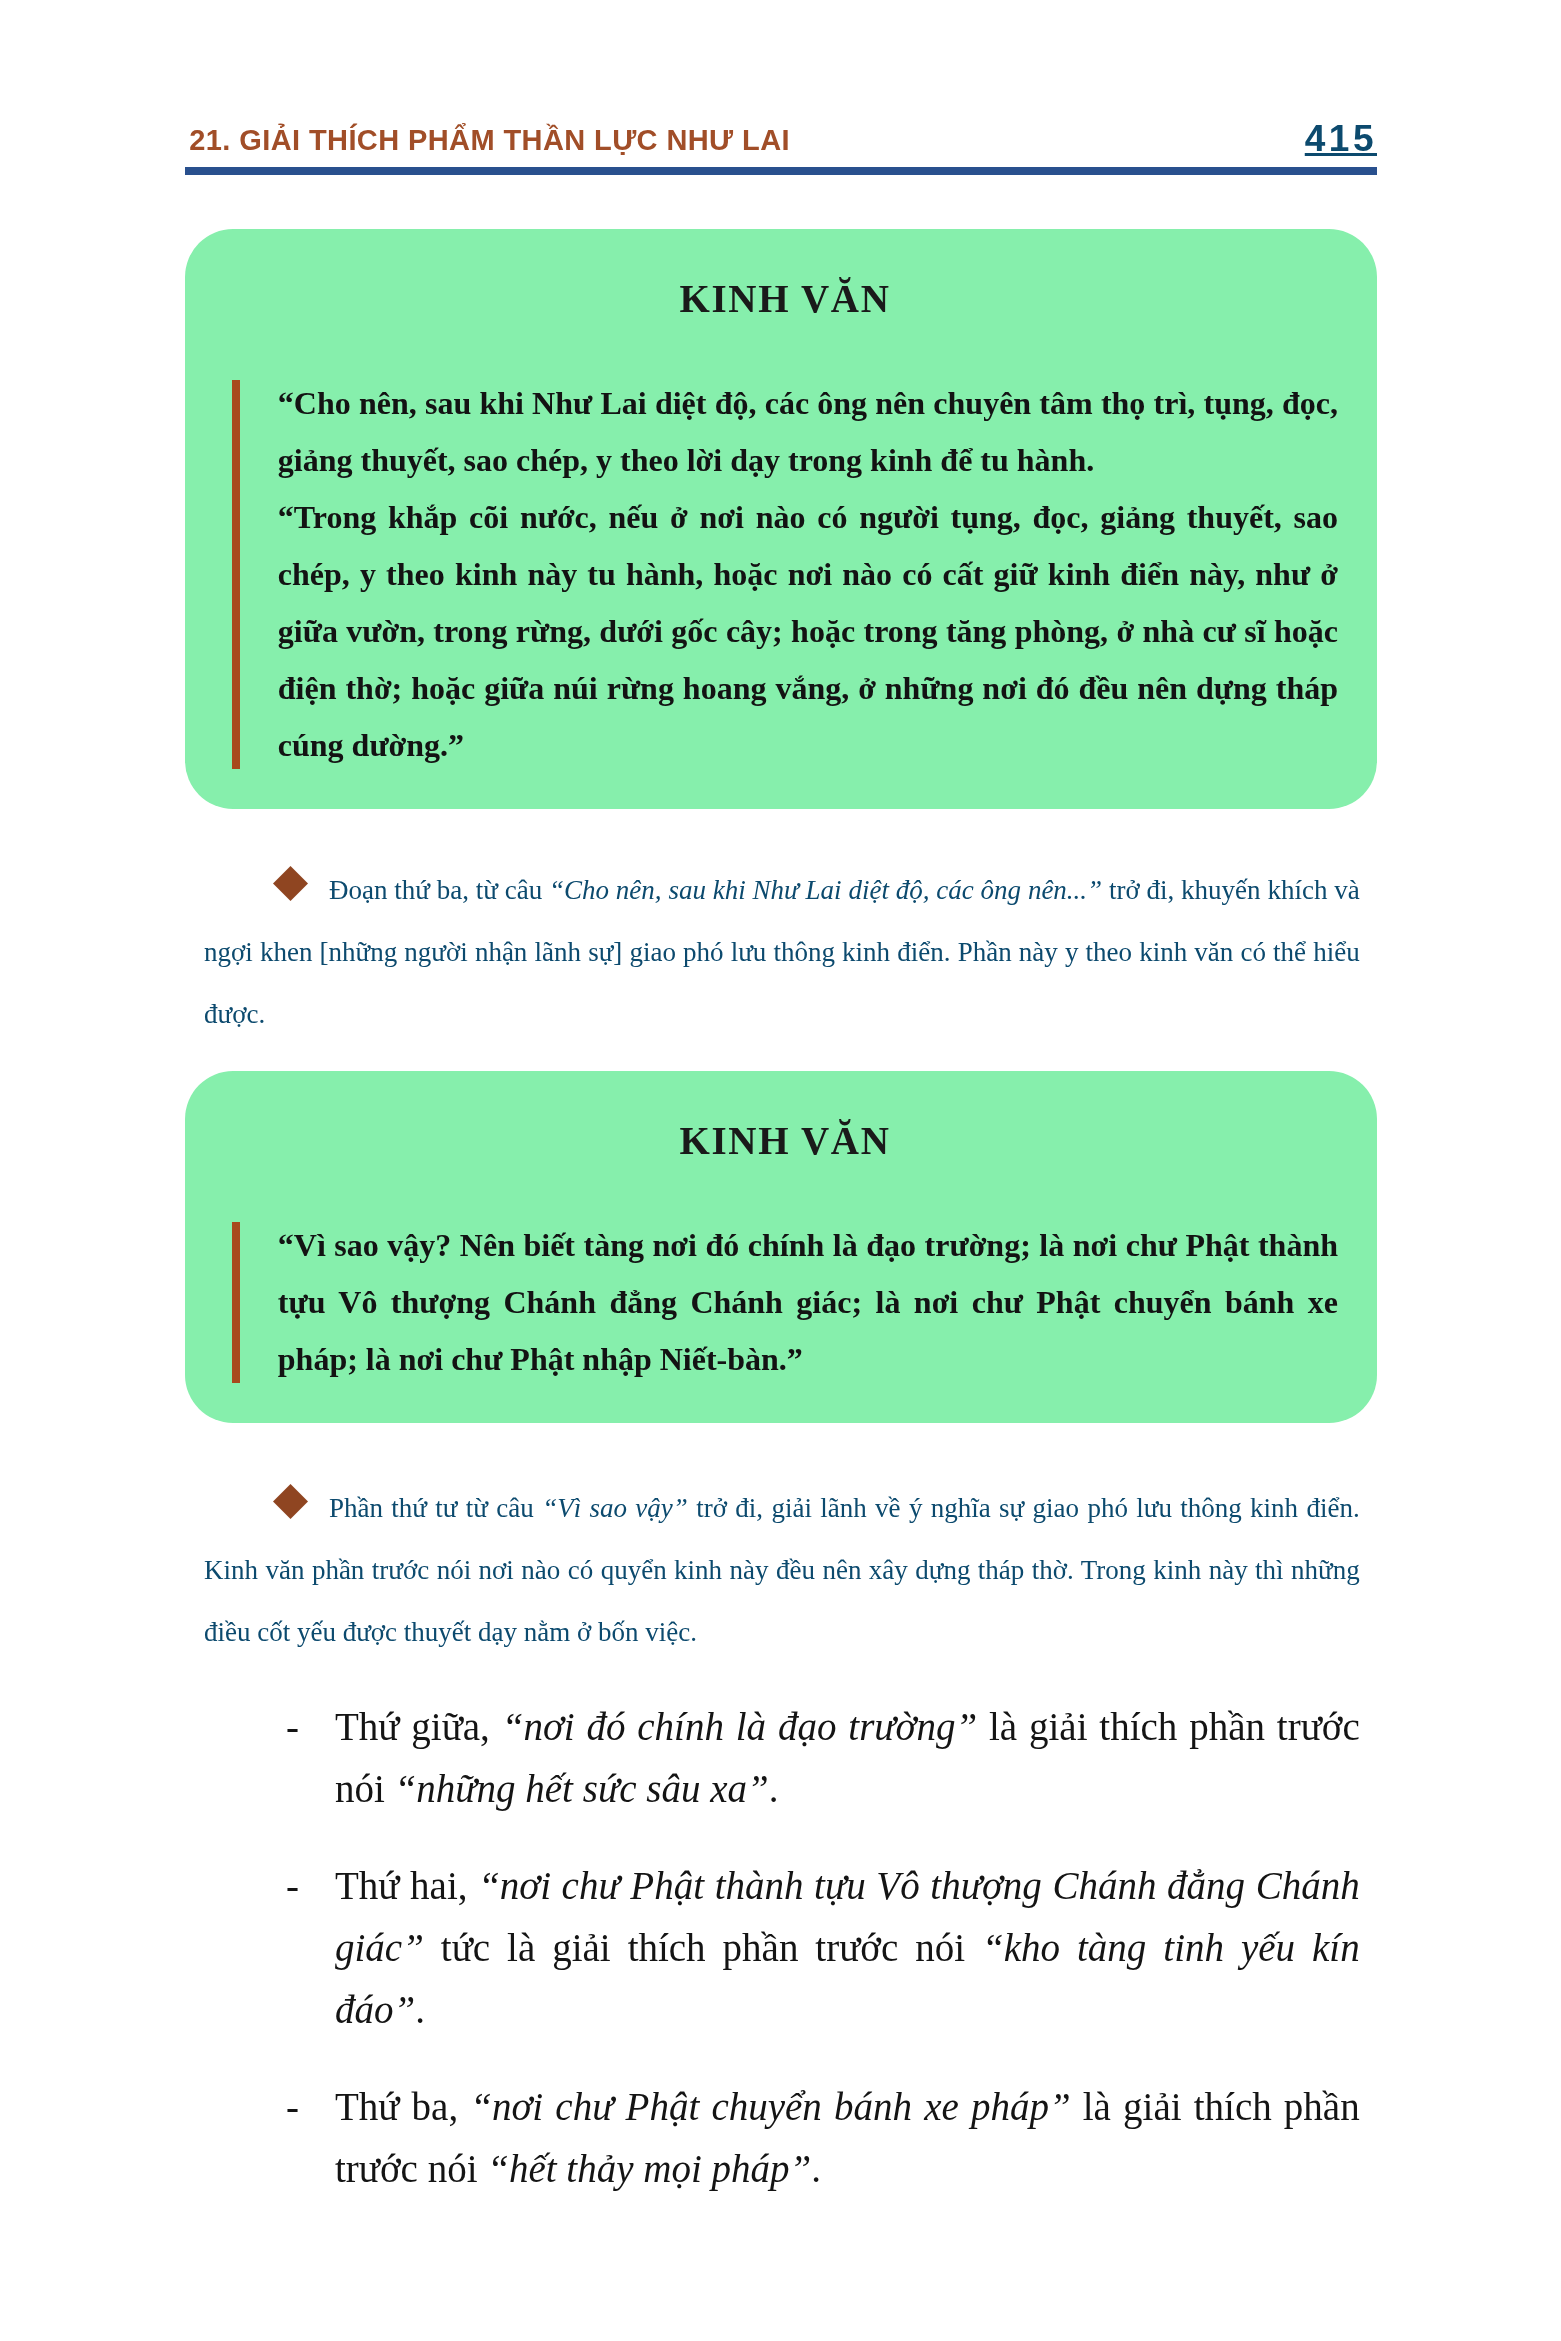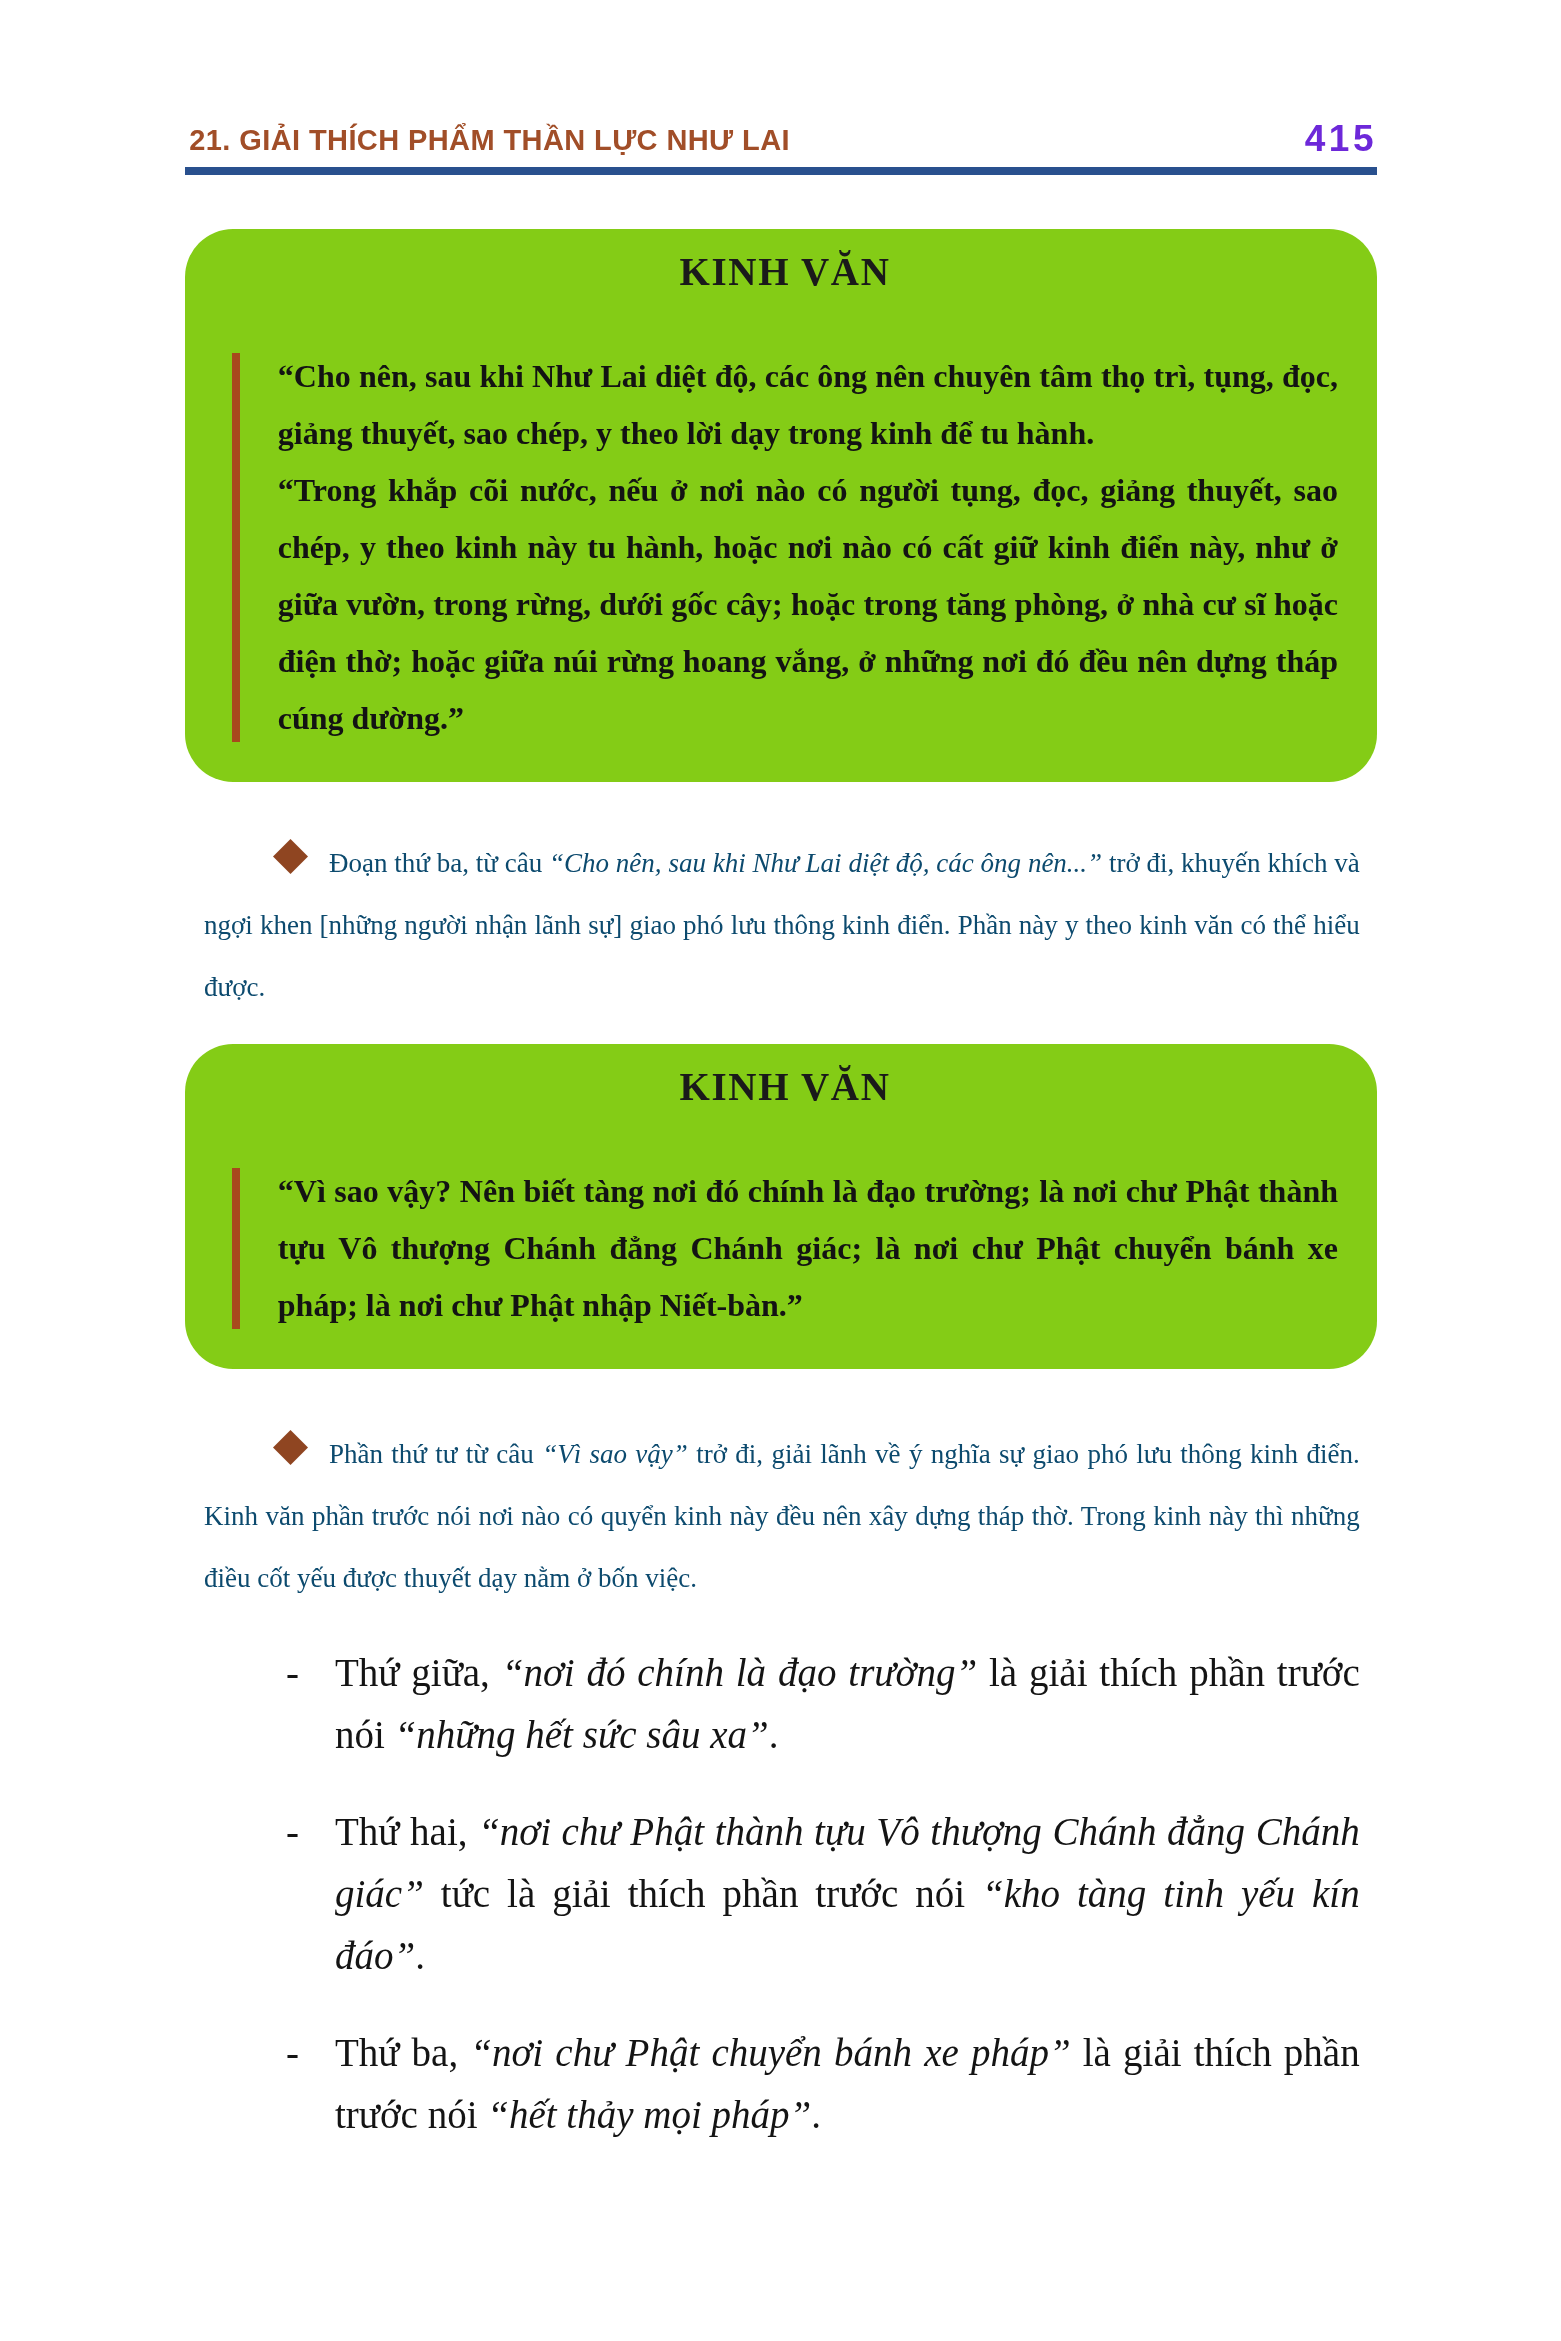--- a/index.html
+++ b/index.html
@@ -33,34 +33,35 @@
     font-weight: bold;
     font-size: 29px;
     letter-spacing: 0.4px;
     color: #a14e28;
   }
   .page-number {
     font-family: "Liberation Sans", sans-serif;
     font-weight: bold;
     font-size: 37px;
     letter-spacing: 3.5px;
-    color: #6d28d9;
+    color: #0c4a6e;
     line-height: 1;
+    text-decoration: underline;
   }
   .header-rule {
     margin-top: 10.4px;
     height: 7.8px;
     background: #29508e;
   }
 
   
   .kinh-box {
-    background: #84cc16;
+    background: #86efac;
     border-radius: 48px;
-    padding: 20px 39px 35px 47px;
+    padding: 47px 39px 35px 47px;
   }
   .kinh-box-1 { margin-top: 54px; }
   .kinh-box-2 { margin-top: 26px; }
   .kinh-title {
     text-align: center;
     font-weight: bold;
     font-size: 39px;
     letter-spacing: 1.7px;
     color: #1a1a1a;
   }

